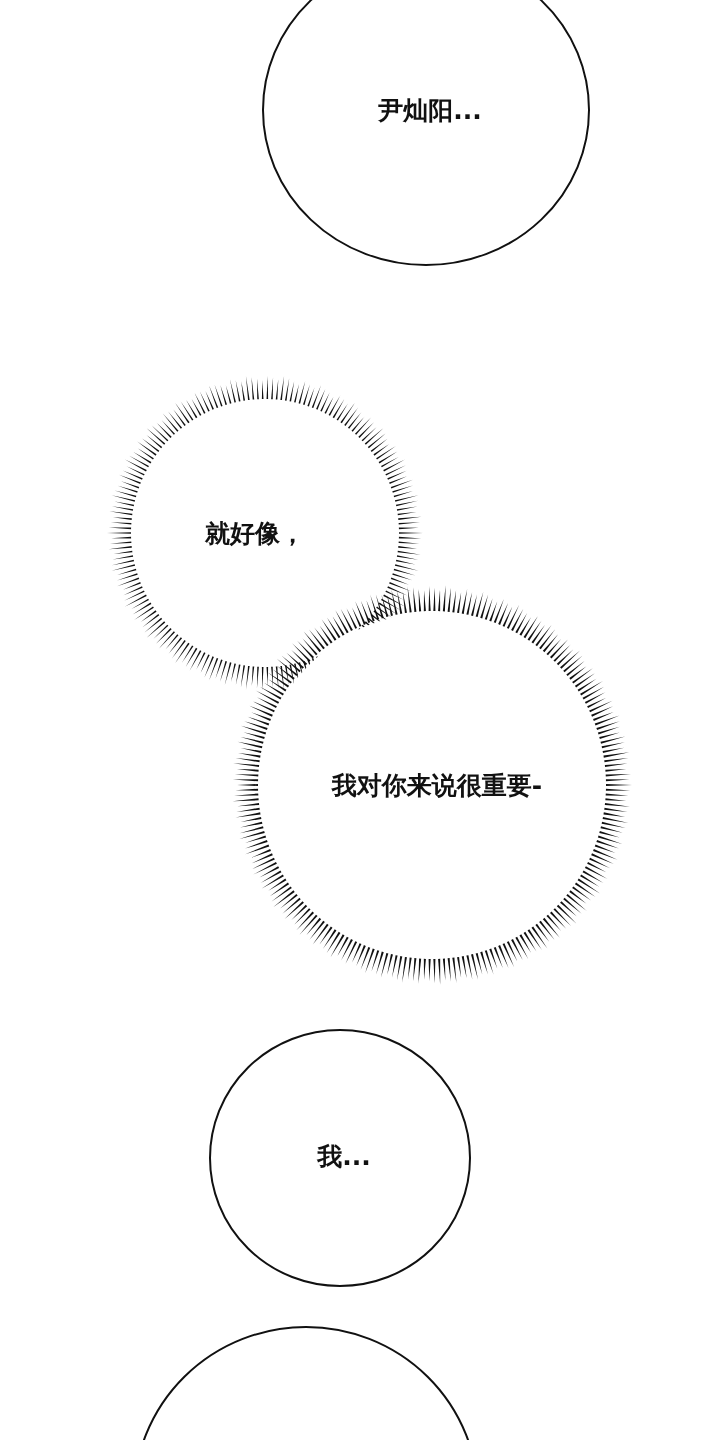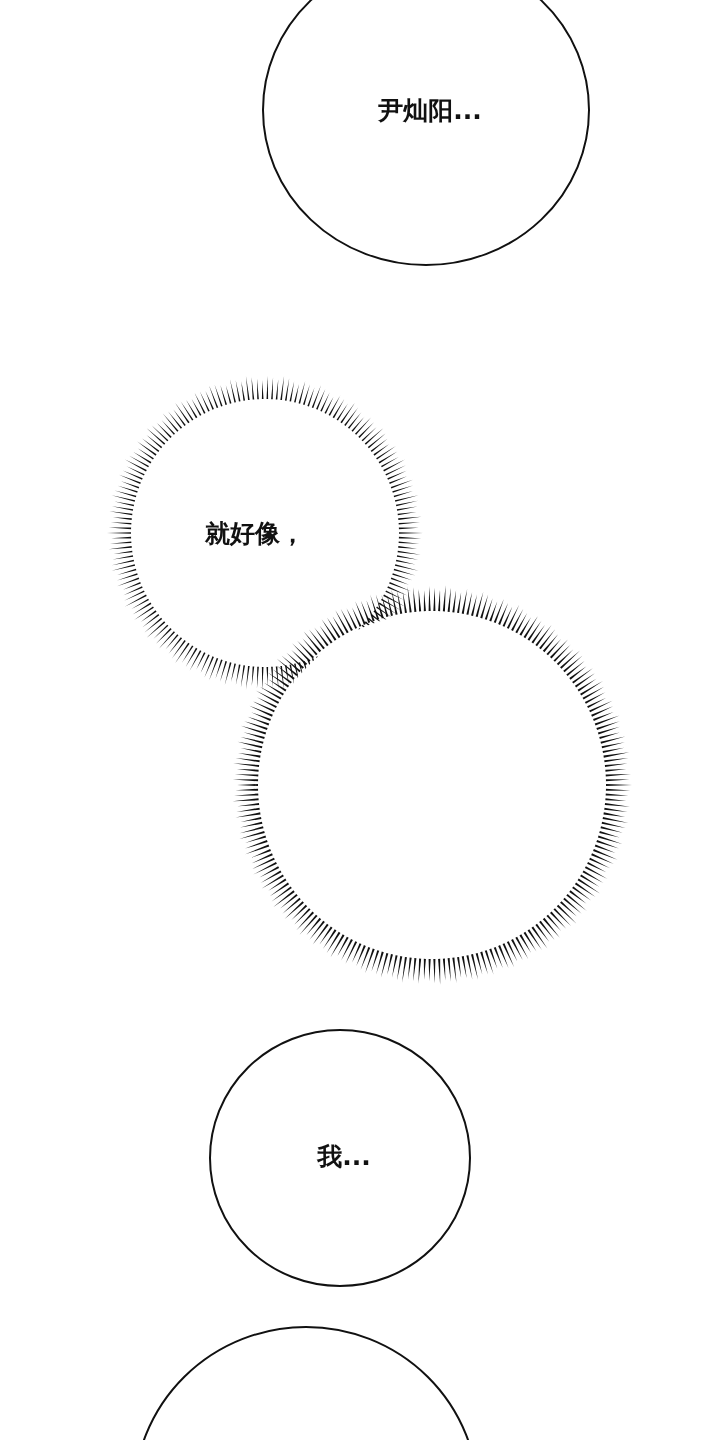--- a/index.html
+++ b/index.html
@@ -445,14 +445,15 @@
     <g id="g-b4">
         <ellipse cx="340" cy="1158" rx="130" ry="128" fill="#ffffff" stroke="#111111" stroke-width="2"></ellipse>
       </g>
     <g id="g-b5">
         <ellipse cx="306" cy="1497" rx="172" ry="170" fill="#ffffff" stroke="#111111" stroke-width="2"></ellipse>
       </g>
   </svg>
 
   <div class="bubble-text" style="left:430px; top:110px;">尹灿阳...</div>
   <div class="bubble-text" style="left:255px; top:533px;">就好像，</div>
+  <div class="bubble-text" style="left:437px; top:785px;">我对你来说很重要-</div>
   <div class="bubble-text" style="left:344px; top:1156px;">我...</div>
 </div>
 
 </body></html>

